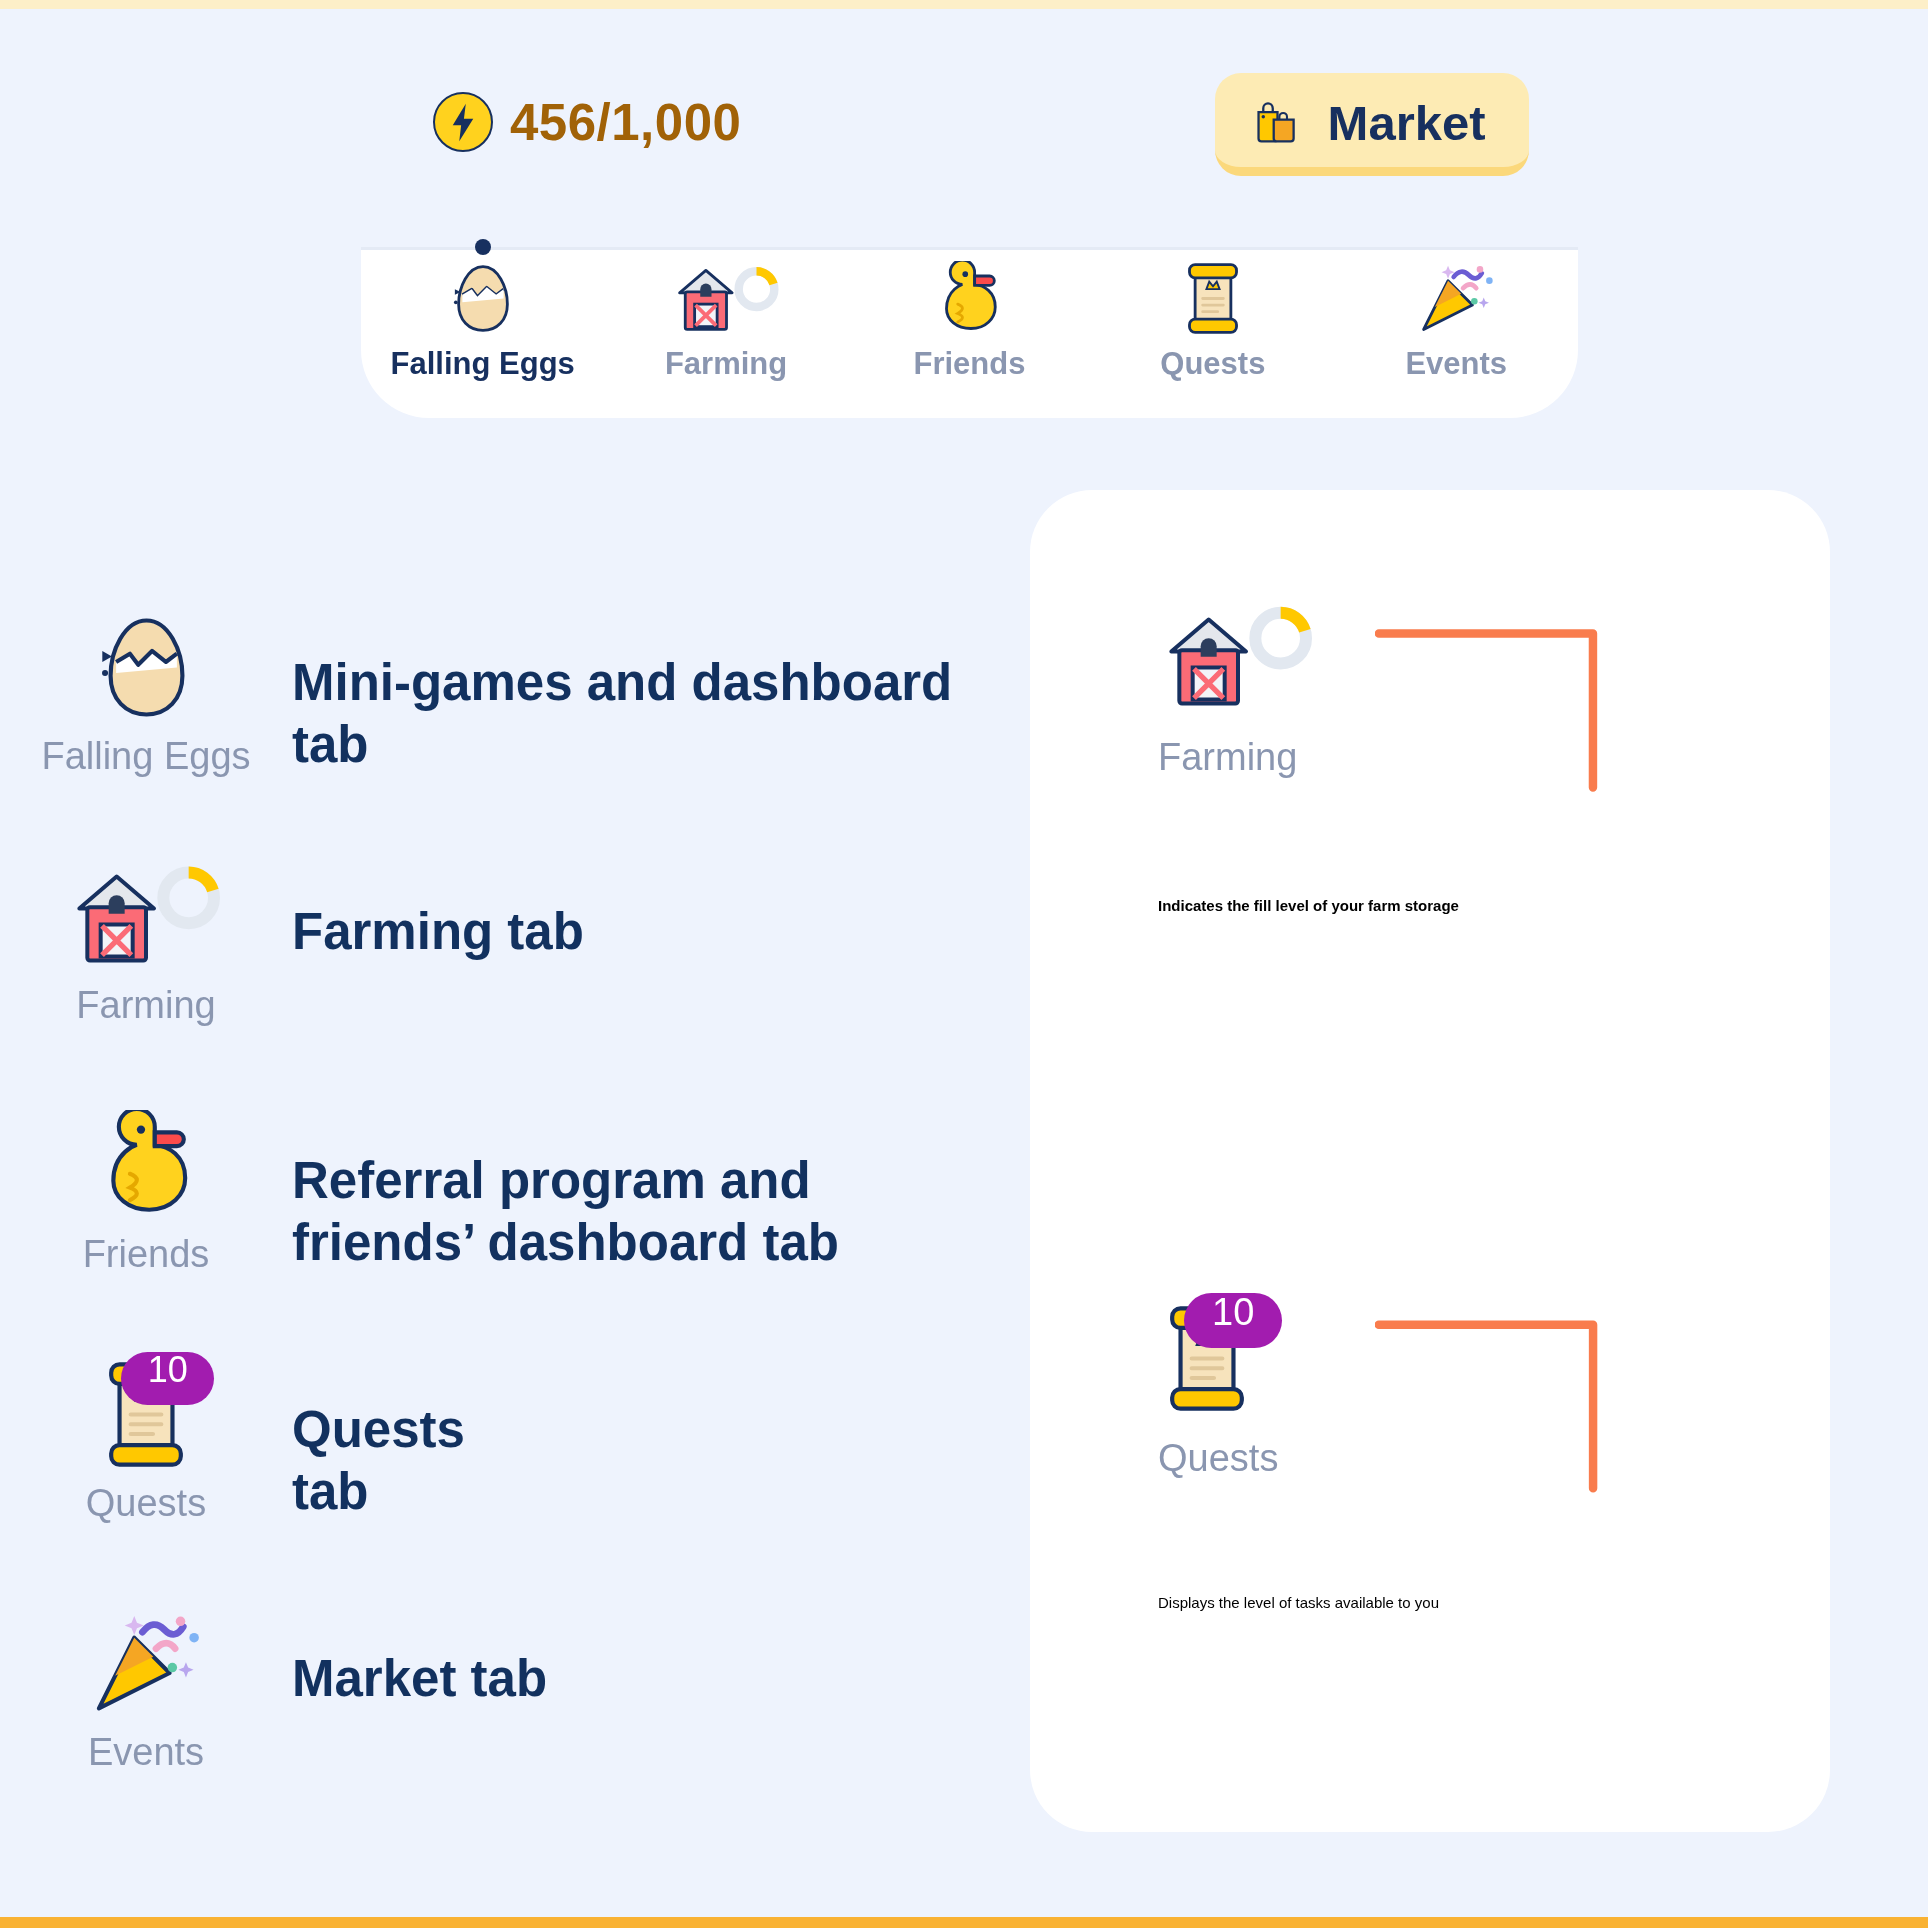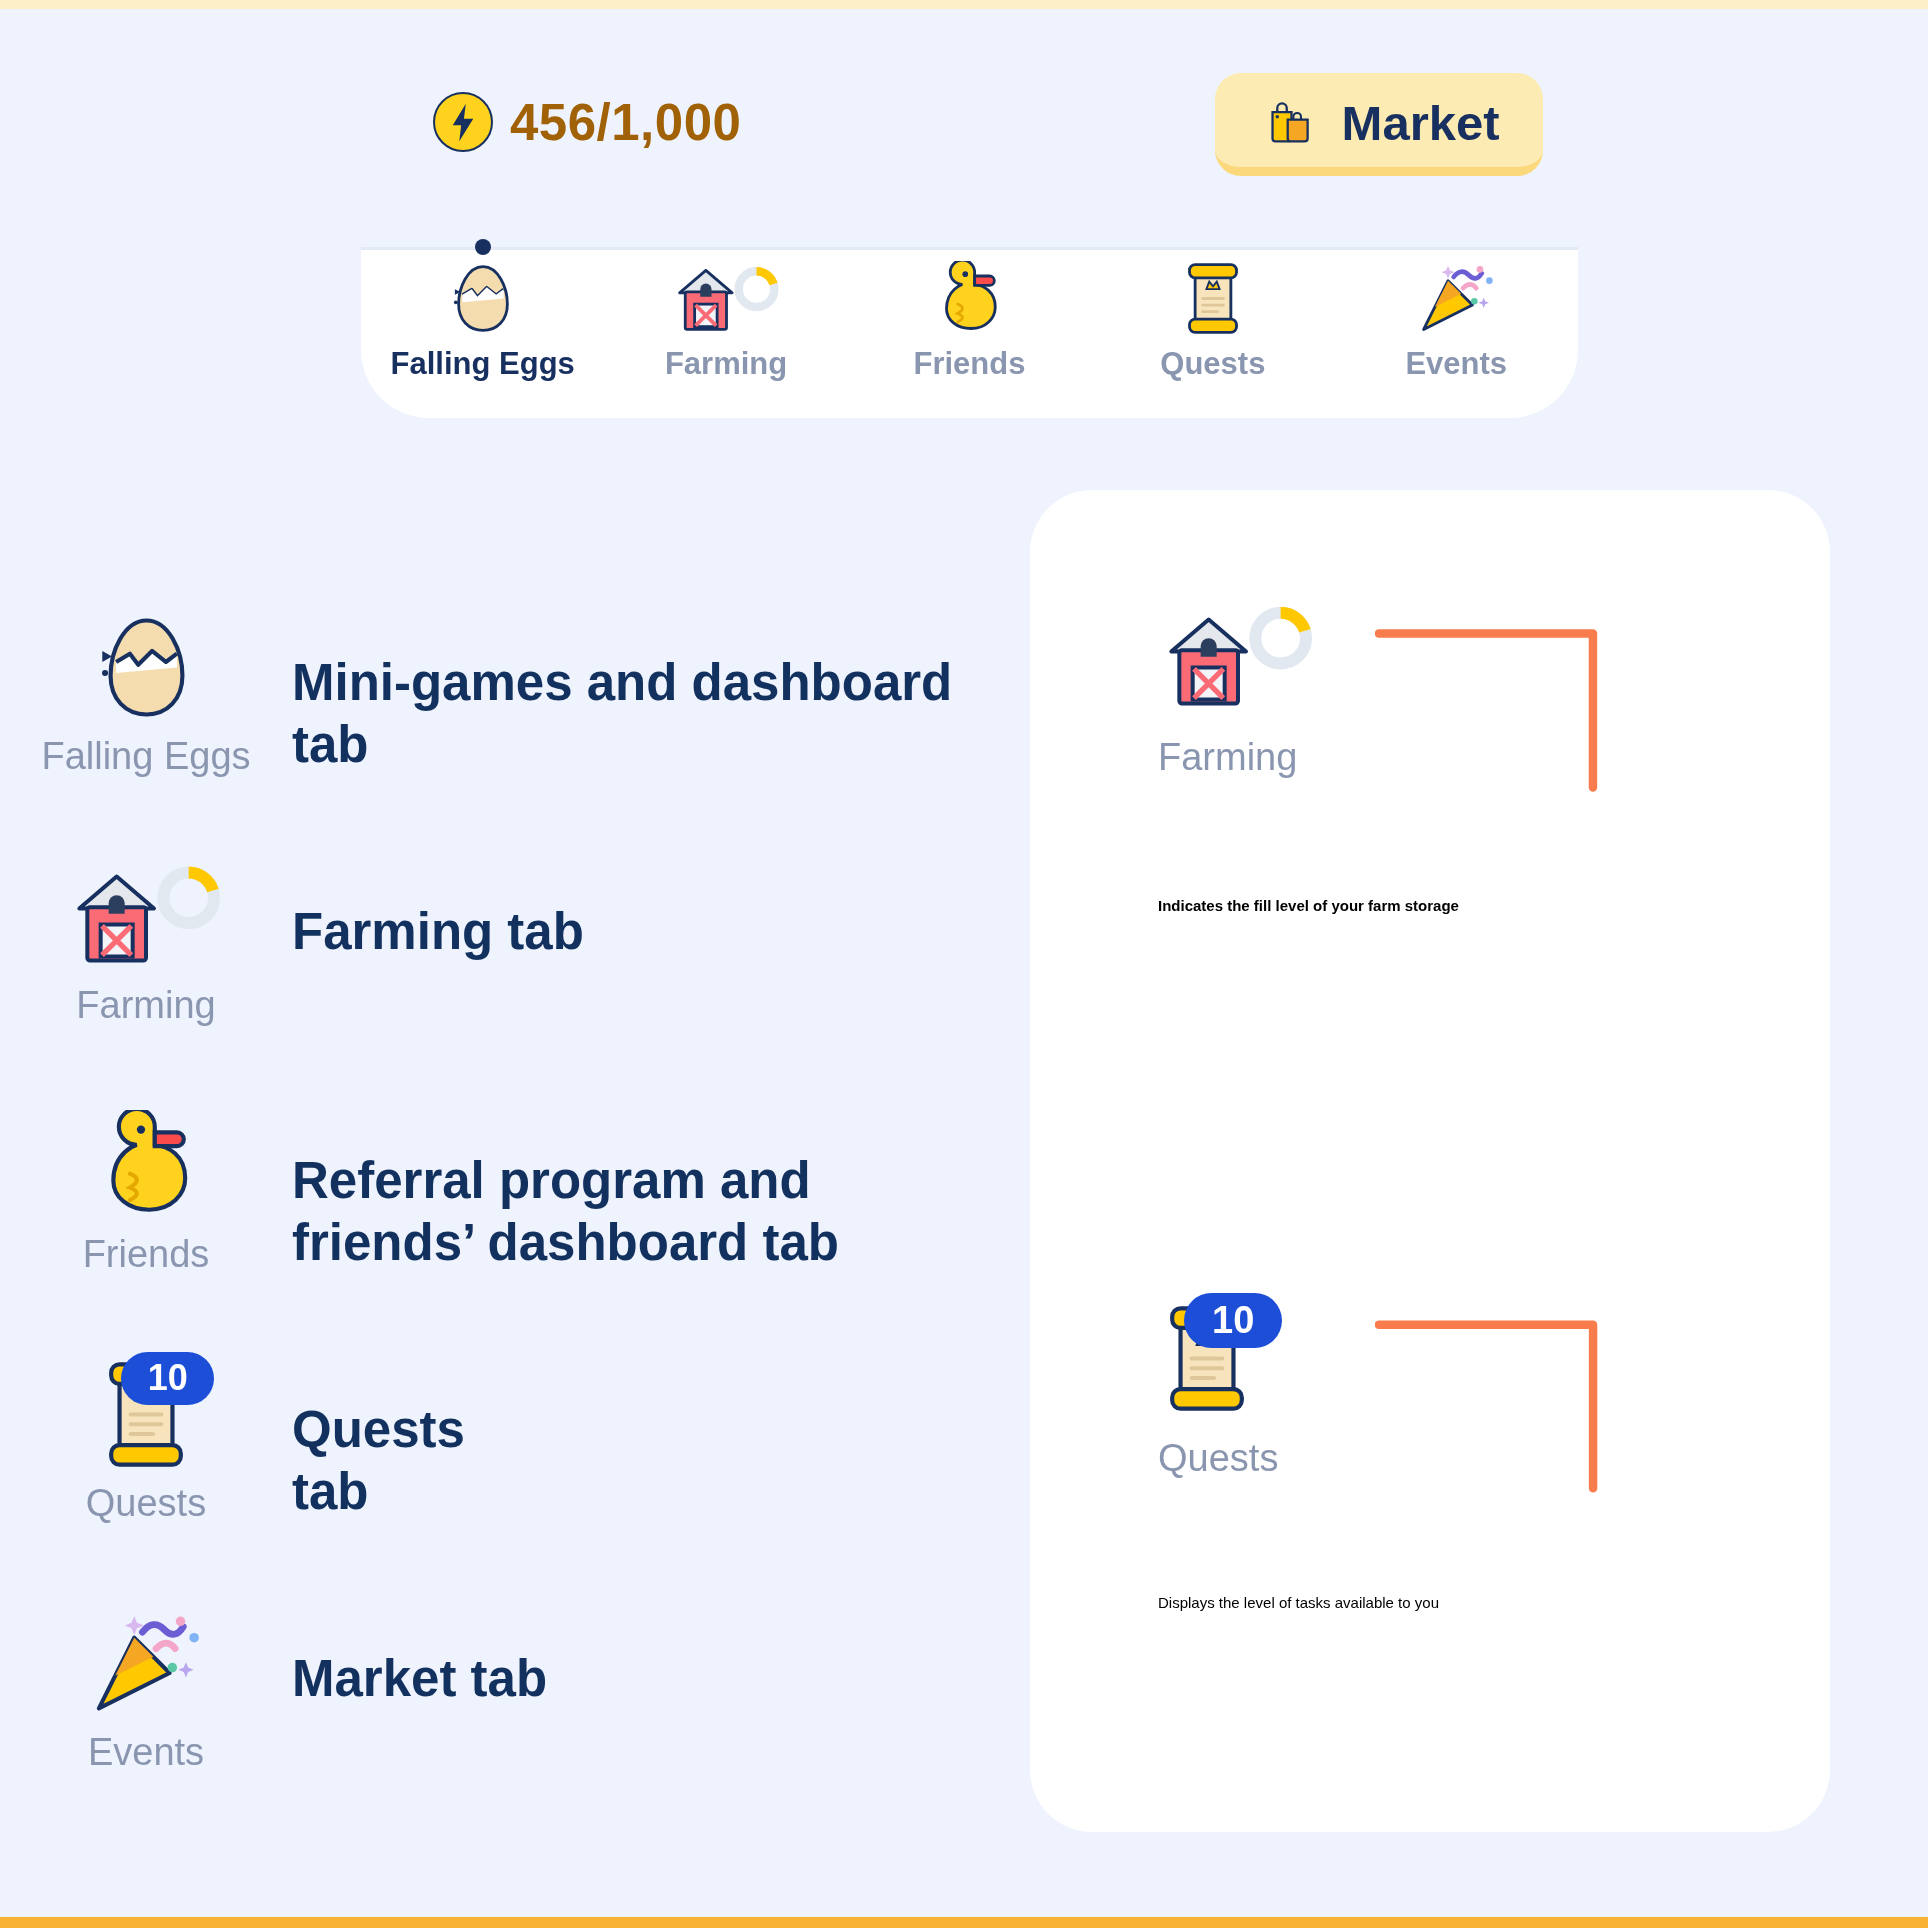--- a/index.html
+++ b/index.html
@@ -33,21 +33,21 @@
   .energy-text{
     font-size:51px;font-weight:700;color:#a16207;letter-spacing:0.5px;
     white-space:nowrap;
   }
 
   .market-btn{
     position:absolute;left:1215px;top:73px;
     background:#FDEBB4;
     border-bottom:9.4px solid #FBD87B;
     border-radius:26px;
-    padding:21px 43px 15px 49px;
+    padding:21px 43px 15px 35px;
     display:flex;align-items:center;gap:22.6px;
     cursor:pointer;
   }
   .market-label{font-size:49px;font-weight:600;color:#17305F;white-space:nowrap;}
 
   
   .tabbar{
     position:absolute;left:361px;top:247px;width:1217px;height:171px;
     background:#FFFFFF;
     border-top:3.8px solid #E4EAF5;
@@ -67,22 +67,22 @@
     position:absolute;top:-22.6px;left:50%;transform:translateX(-50%);
     width:16px;height:16px;border-radius:50%;background:#17305F;
   }
 
   
   .ring{position:relative;display:inline-block;}
 
   
   .badge{
     position:absolute;
-    background:#1d4ed8;color:#fff;border-radius:941px;
-    font-weight:700;display:flex;align-items:center;justify-content:center;
+    background:#a21caf;color:#fff;border-radius:941px;
+    font-weight:400;display:flex;justify-content:center;
     line-height:1;
   }
 
   
   .legend{position:absolute;left:0;top:603px;width:998px;}
   .legend-row{
     display:flex;align-items:flex-start;
     height:249px;
   }
   .legend-icon-col{

